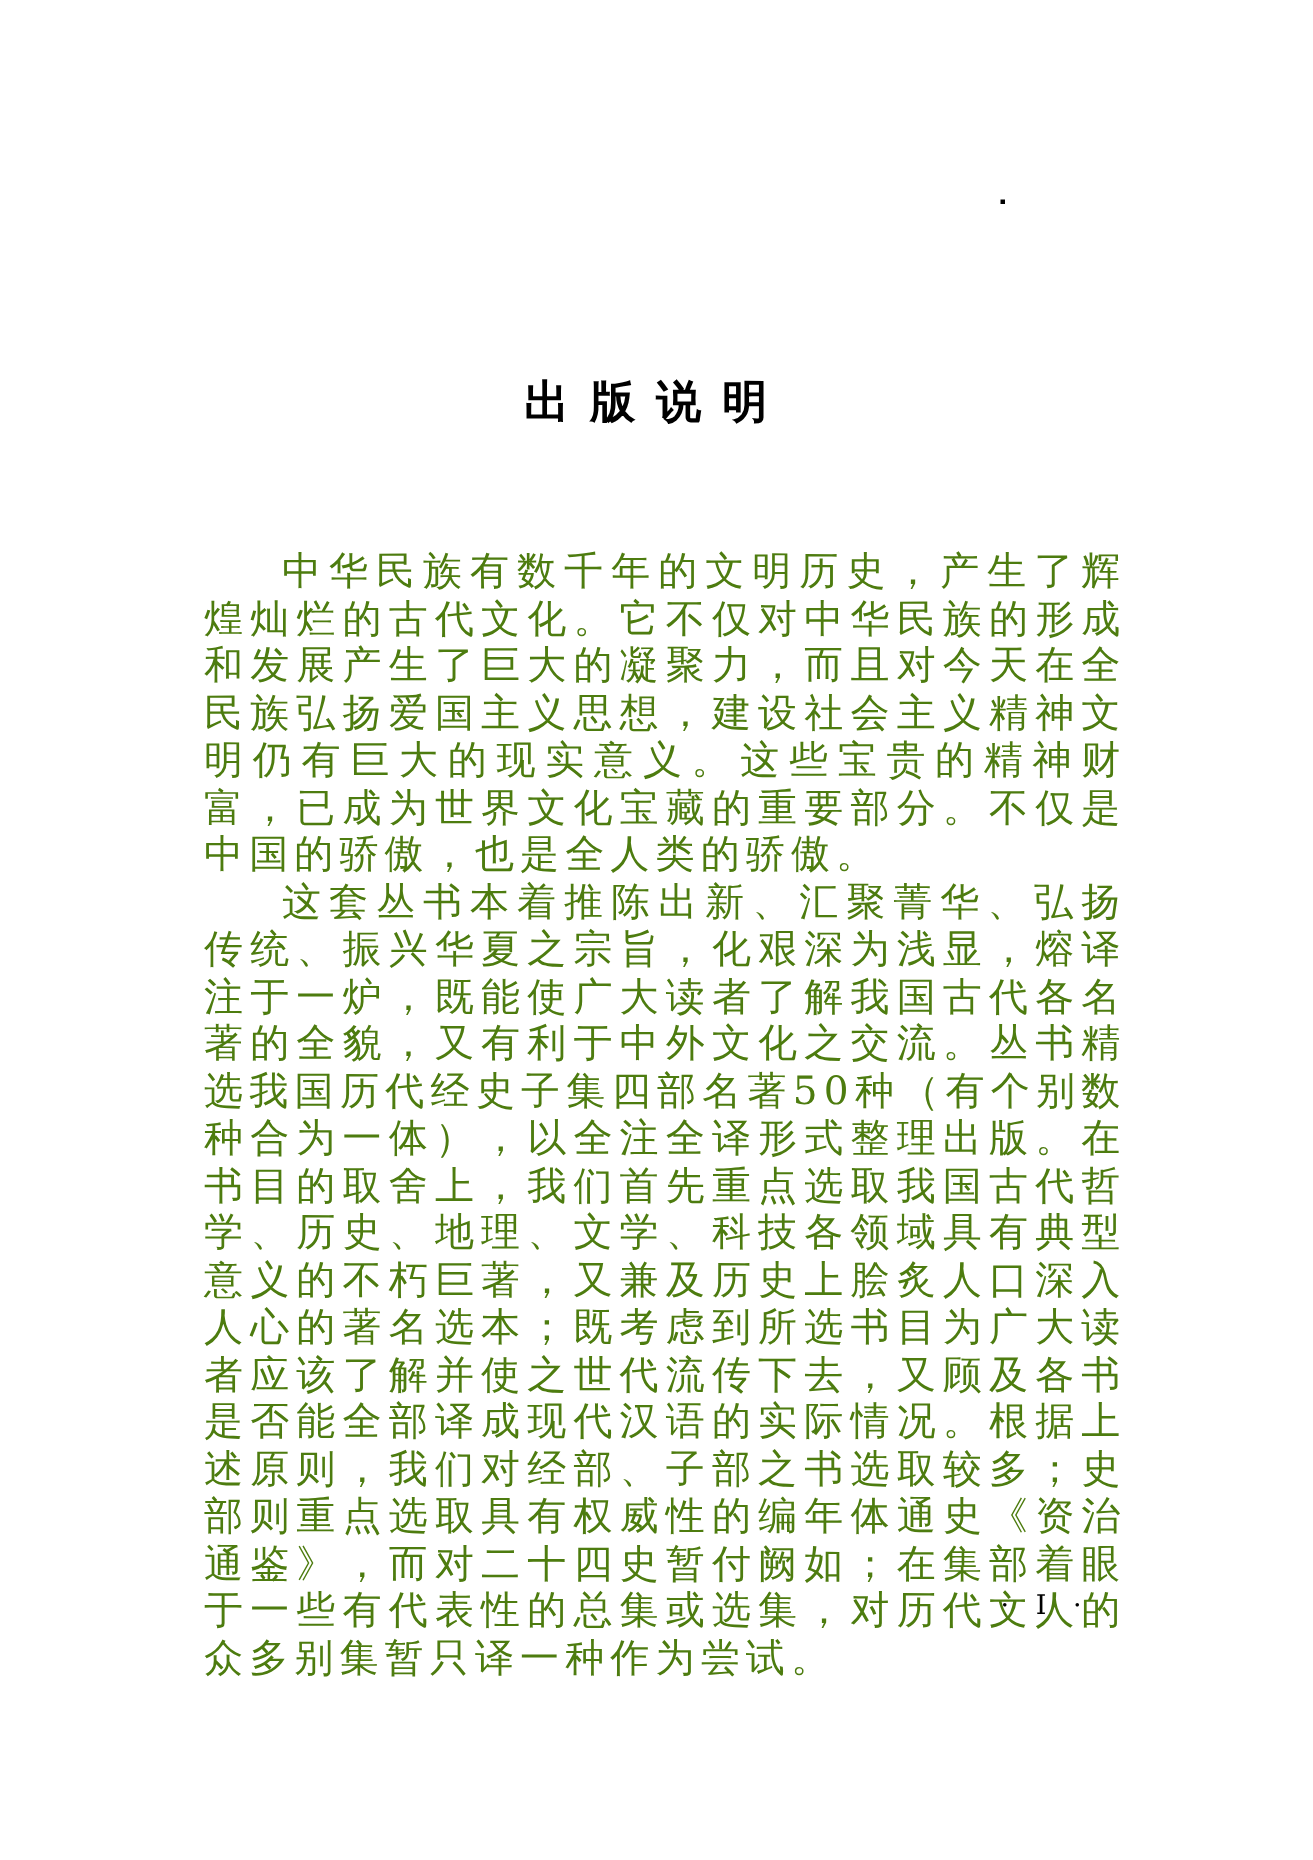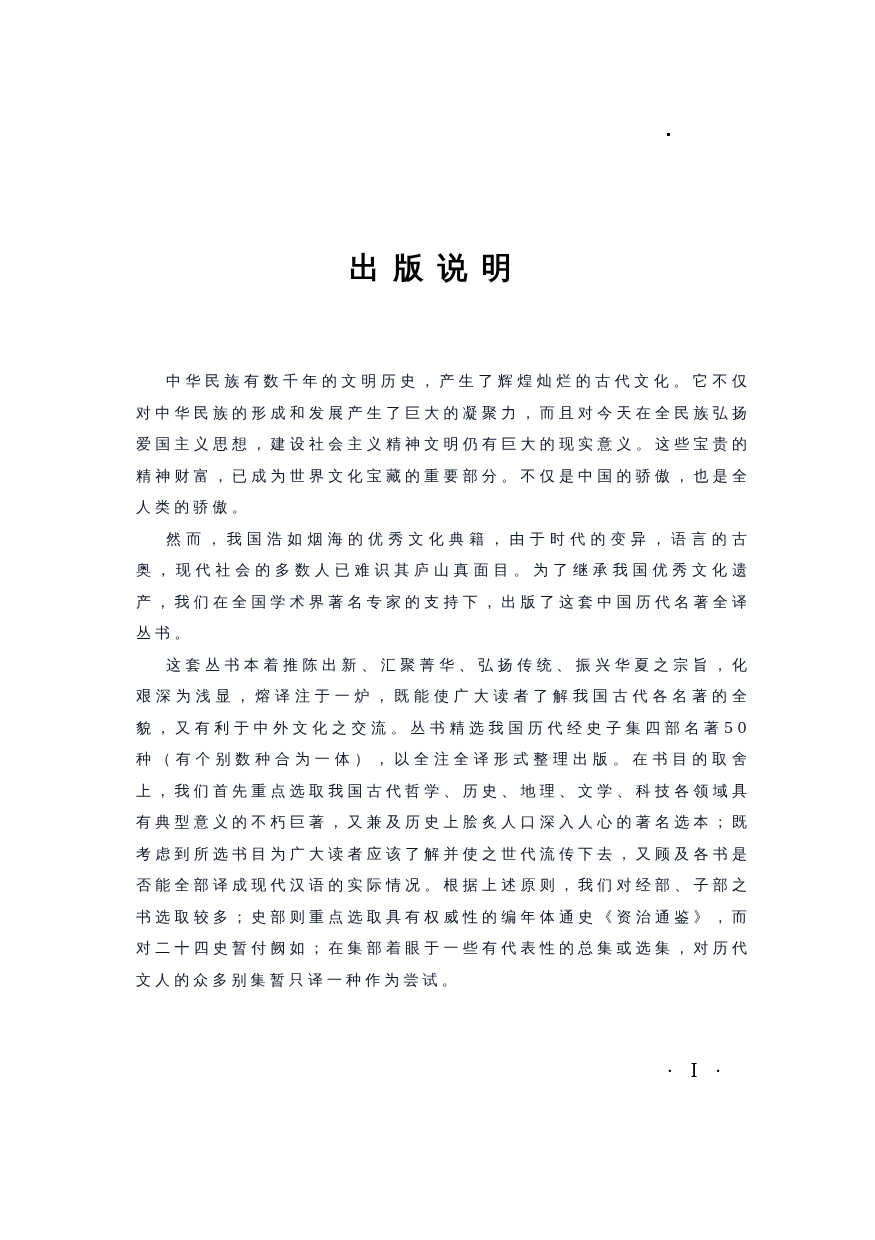--- a/index.html
+++ b/index.html
@@ -31,24 +31,24 @@
       font-weight: bold;
       letter-spacing: 14px;
       color: #000;
       font-family: "DejaVu Sans", sans-serif;
     }
     .body-text {
       position: absolute;
       top: 366px;
       left: 136px;
       width: 615px;
-      font-size: 15px;
+      font-size: 26px;
       line-height: 31.5px;
       letter-spacing: 4.1px;
-      color: #0f172a;
+      color: #4d7c0f;
       font-family: "DejaVu Serif", "Liberation Serif", serif;
     }
     .body-text p {
       margin: 0;
       text-indent: 2em;
       text-align: justify;
     }
     .page-number {
       position: absolute;
       top: 1060px;
@@ -61,17 +61,16 @@
   </style>
 </head>
 <body>
 
 <div class="speck" style="top:133px;left:667px;"></div>
 
 <h1 class="title">出版说明</h1>
 
 <div class="body-text">
   <p>中华民族有数千年的文明历史，产生了辉煌灿烂的古代文化。它不仅对中华民族的形成和发展产生了巨大的凝聚力，而且对今天在全民族弘扬爱国主义思想，建设社会主义精神文明仍有巨大的现实意义。这些宝贵的精神财富，已成为世界文化宝藏的重要部分。不仅是中国的骄傲，也是全人类的骄傲。</p>
-  <p>然而，我国浩如烟海的优秀文化典籍，由于时代的变异，语言的古奥，现代社会的多数人已难识其庐山真面目。为了继承我国优秀文化遗产，我们在全国学术界著名专家的支持下，出版了这套中国历代名著全译丛书。</p>
   <p>这套丛书本着推陈出新、汇聚菁华、弘扬传统、振兴华夏之宗旨，化艰深为浅显，熔译注于一炉，既能使广大读者了解我国古代各名著的全貌，又有利于中外文化之交流。丛书精选我国历代经史子集四部名著50种（有个别数种合为一体），以全注全译形式整理出版。在书目的取舍上，我们首先重点选取我国古代哲学、历史、地理、文学、科技各领域具有典型意义的不朽巨著，又兼及历史上脍炙人口深入人心的著名选本；既考虑到所选书目为广大读者应该了解并使之世代流传下去，又顾及各书是否能全部译成现代汉语的实际情况。根据上述原则，我们对经部、子部之书选取较多；史部则重点选取具有权威性的编年体通史《资治通鉴》，而对二十四史暂付阙如；在集部着眼于一些有代表性的总集或选集，对历代文人的众多别集暂只译一种作为尝试。</p>
 </div>
 
 <div class="page-number">· Ⅰ ·</div>
 
 </body></html>

